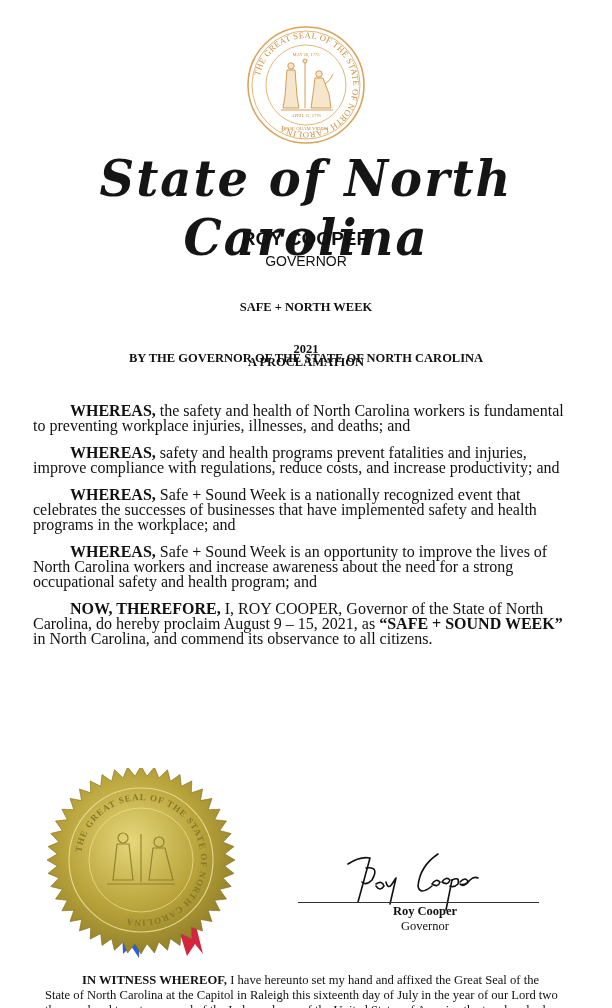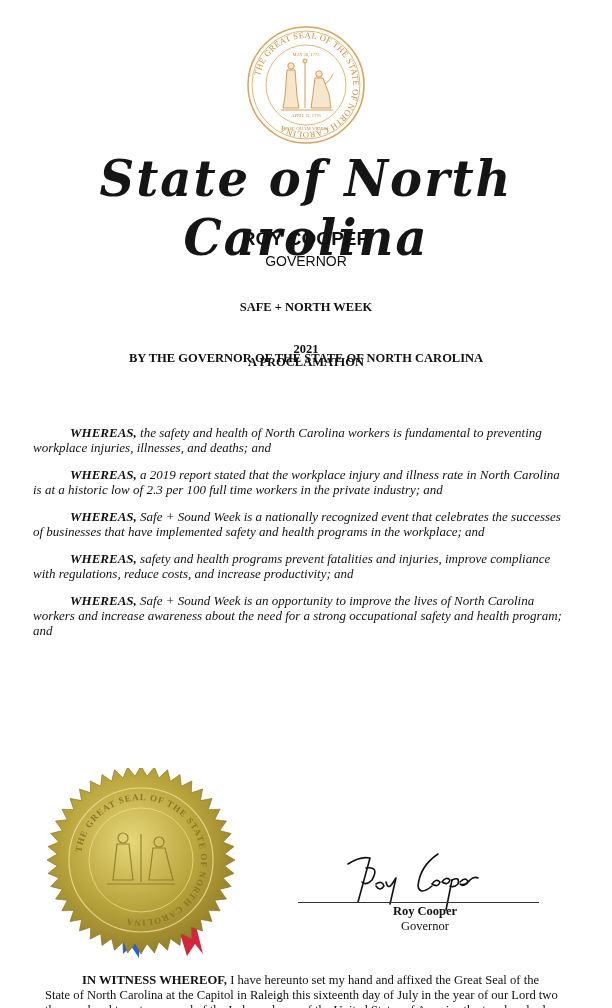--- a/index.html
+++ b/index.html
@@ -7,21 +7,21 @@
   .abs { position: absolute; }
   #top-seal { left: 245px; top: 24px; width: 122px; height: 122px; }
   #state-title { left: 0; width: 612px; top: 152px; text-align: center; font-family: "DejaVu Serif", "Liberation Serif", serif; font-weight: bold; font-size: 48px; letter-spacing: 2px; color: #151515; font-style: italic; transform: scaleY(1.05); }
   #gov-name { left: 0; width: 612px; top: 228px; text-align: center; font-family: "Liberation Sans", sans-serif; font-weight: bold; font-size: 19px; color: #111; }
   #gov-title { left: 0; width: 612px; top: 253px; text-align: center; font-family: "Liberation Sans", sans-serif; font-size: 14px; color: #111; }
   .hdr { left: 0; width: 612px; text-align: center; font-weight: bold; font-size: 12.5px; }
   #hdr-1 { top: 300px; }
   #hdr-2 { top: 342px; }
   #hdr-3 { top: 351px; }
   #hdr-4 { top: 355px; }
-  #body { left: 33px; width: 534px; top: 425px; font-size: 13px; line-height: 15px; font-style: italic; }
+  #body { left: 33px; width: 534px; top: 403px; font-size: 16px; line-height: 15px; }
   #body p { margin: 0 0 12px 0; text-indent: 37px; }
   #body b { font-weight: bold; }
   #gold-seal { left: 45px; top: 768px; width: 192px; height: 192px; }
   #sig-line { left: 298px; top: 902px; width: 241px; height: 1px; background: #333; }
   #sig-svg { left: 340px; top: 846px; width: 160px; height: 70px; }
   #sig-name { left: 360px; width: 130px; top: 904px; text-align: center; font-weight: bold; font-size: 12.5px; }
   #sig-title { left: 360px; width: 130px; top: 919px; text-align: center; font-size: 12.5px; }
   #witness { left: 33px; width: 540px; top: 961px; font-size: 12.6px; line-height: 15px; }
   #witness p { margin: 12px; text-indent: 37px; }
 </style>
@@ -57,24 +57,24 @@
 <div id="gov-name" class="abs">ROY COOPER</div>
 <div id="gov-title" class="abs">GOVERNOR</div>
 
 <div id="hdr-1" class="abs hdr">SAFE + NORTH WEEK</div>
 <div id="hdr-2" class="abs hdr">2021</div>
 <div id="hdr-3" class="abs hdr">BY THE GOVERNOR OF THE STATE OF NORTH CAROLINA</div>
 <div id="hdr-4" class="abs hdr">A PROCLAMATION</div>
 
 <div id="body" class="abs">
   <p><b>WHEREAS,</b><span> the safety and health of North Carolina workers is fundamental to preventing workplace injuries, illnesses, and deaths; and</span></p>
-  <p><b>WHEREAS,</b><span> a 2019 report stated that the workplace injury and illness rate in North Carolina is at a historic low of 2.3 per 100 full time workers in the private industry; and</span></p>
+  <p><b>WHEREAS,</b><span> safety and health programs prevent fatalities and injuries, improve compliance with regulations, reduce costs, and increase productivity; and</span></p>
   <p><b>WHEREAS,</b><span> Safe + Sound Week is a nationally recognized event that celebrates the successes of businesses that have implemented safety and health programs in the workplace; and</span></p>
-  <p><b>WHEREAS,</b><span> safety and health programs prevent fatalities and injuries, improve compliance with regulations, reduce costs, and increase productivity; and</span></p>
   <p><b>WHEREAS,</b><span> Safe + Sound Week is an opportunity to improve the lives of North Carolina workers and increase awareness about the need for a strong occupational safety and health program; and</span></p>
+  <p><b>NOW, THEREFORE,</b><span> I, ROY COOPER, Governor of the State of North Carolina, do hereby proclaim August 9 – 15, 2021, as </span><b>“SAFE + SOUND WEEK”</b><span> in North Carolina, and commend its observance to all citizens.</span></p>
 </div>
 
 <svg id="gold-seal" class="abs" viewBox="0 0 192 192">
   <defs>
     <radialGradient id="goldGrad" cx="45%" cy="40%" r="65%">
       <stop offset="0%" stop-color="#e6d77a"></stop>
       <stop offset="55%" stop-color="#b9a43c"></stop>
       <stop offset="100%" stop-color="#8c7a26"></stop>
     </radialGradient>
     <path id="gold-arc" d="M 96 92 m -60 0 a 60 60 0 1 1 120 0 a 60 60 0 1 1 -120 0"></path>

